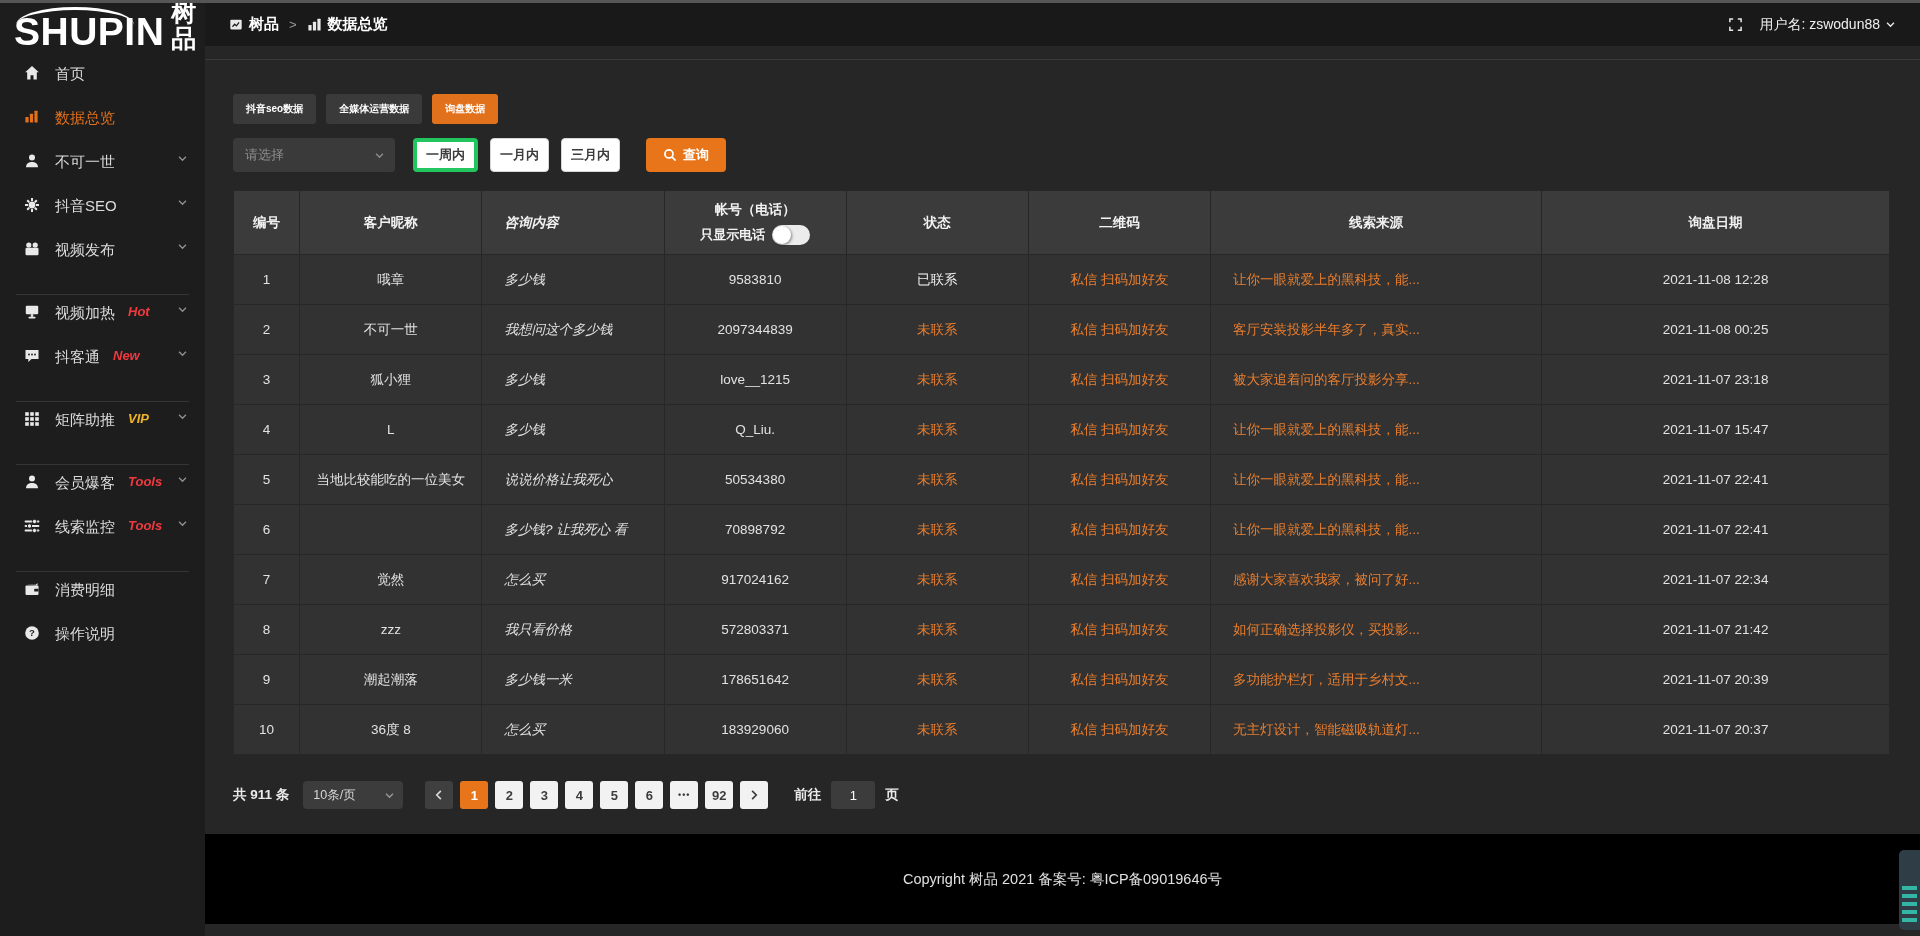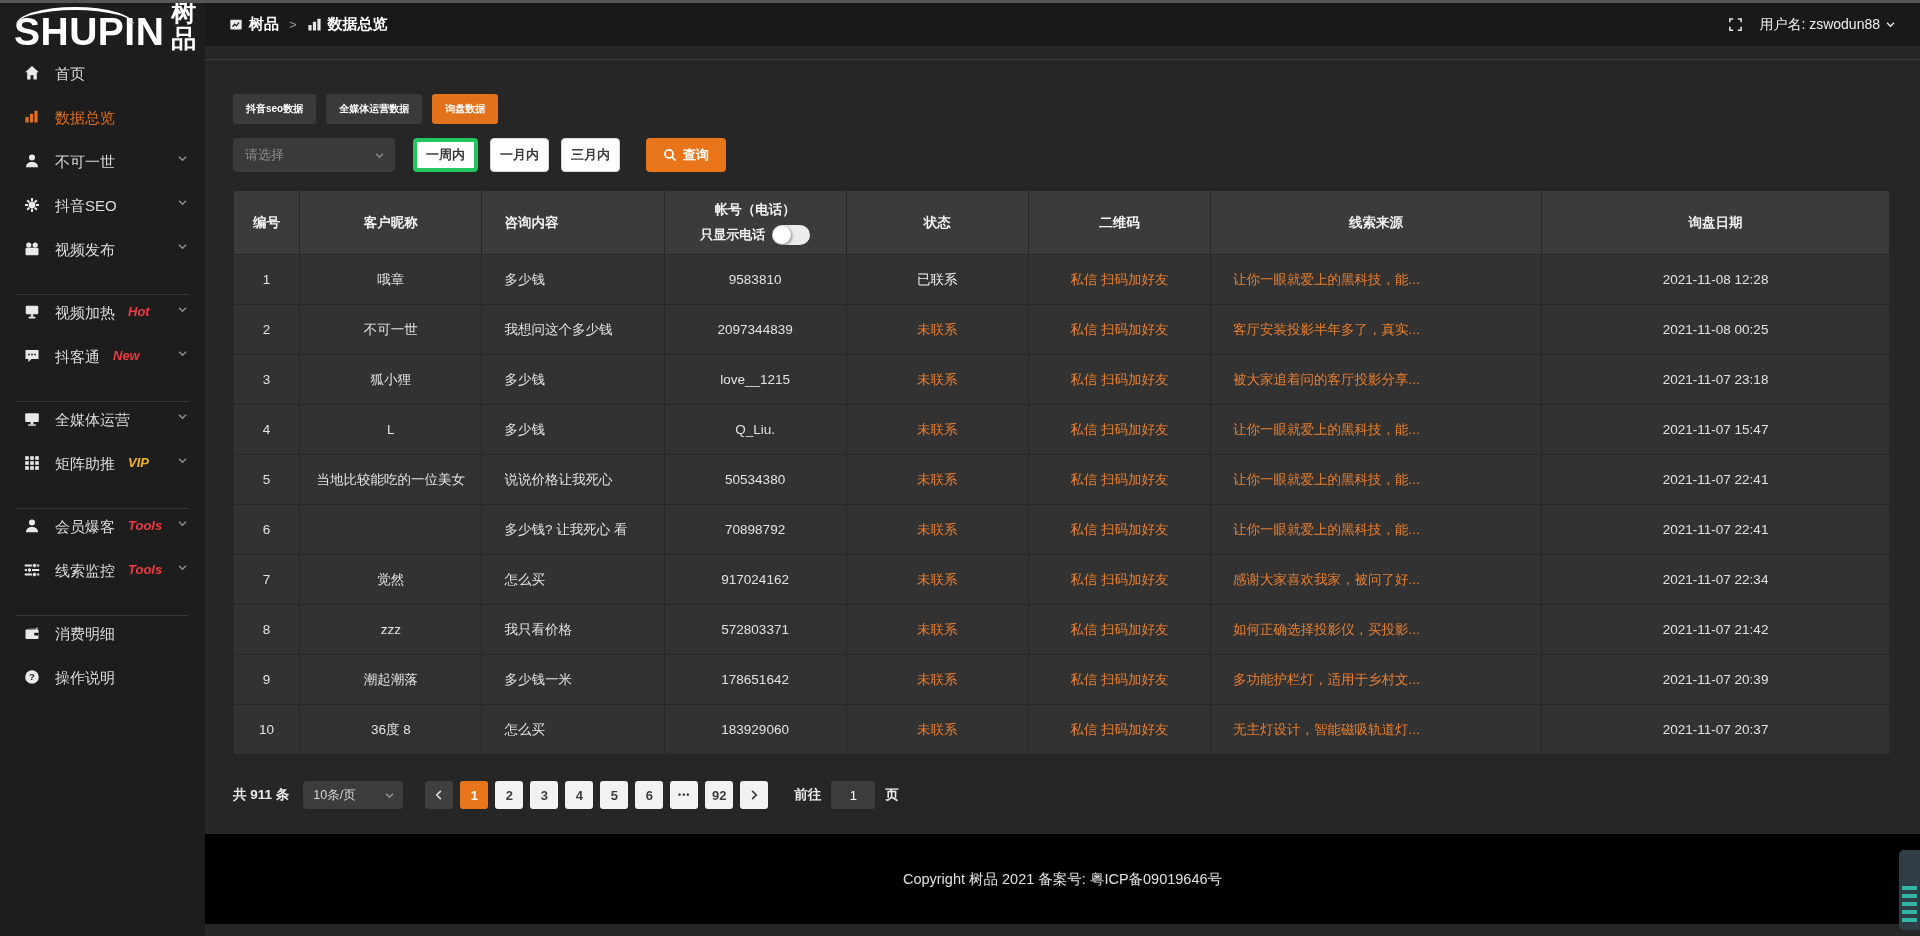--- a/index.html
+++ b/index.html
@@ -59,21 +59,21 @@
     border-radius:4px; color:#fff; font-size:13px; font-weight:bold; display:flex;
     align-items:center; gap:6px; cursor:pointer; }
   .query-btn .icon { display:inline-flex; }
 
   
   .table-wrap { margin:18px 30px 0 28px; }
   table { width:100%; border-collapse:collapse; table-layout:fixed; }
   th, td { border:1px solid #272727; background:#323232; text-align:center; }
   th { background:#3b3b3b; color:#f2f2f2; font-size:13.5px; font-weight:bold; height:64px; }
   td { color:#e2e2e2; font-size:13.5px; height:50px; }
-  th.col-inquiry, td.col-inquiry { text-align:left; padding-left:22px; }
+  th.col-inquiry, td.col-inquiry { text-align:left; padding-left:22px;font-style:italic; }
   td.col-source { text-align:left; padding-left:22px; color:#ea7e2e; cursor:pointer;
     white-space:nowrap; overflow:hidden; text-overflow:ellipsis; padding-right:10px; }
   td.col-qrcode { color:#ea7e2e; cursor:pointer; }
   td.pending { color:#ea7e2e; }
   td.contacted { color:#f0f0f0; }
   .toggle-line { display:flex; align-items:center; justify-content:center; gap:7px;
     margin-top:6px; font-size:13px; font-weight:bold; color:#f2f2f2; }
   .toggle { width:38px; height:20px; border-radius:10px; background:#ececec; display:inline-flex;
     align-items:center; padding:1px; cursor:pointer; }
   .knob { width:18px; height:18px; border-radius:50%; background:#fff;
@@ -224,37 +224,20 @@
         </span>
         <span class="side-label">抖客通</span>
         <span class="badge red">New</span>
         <span class="icon chev">
           <svg width="11" height="11" viewBox="0 0 16 16" fill="none" stroke="currentColor" stroke-width="2">
             <path d="M3 5.5l5 5 5-5"></path>
           </svg>
         </span>
       </div>
       <div class="side-divider"></div>
-      <div class="side-item">
-        <span class="icon">
-          <svg width="16" height="16" viewBox="0 0 16 16">
-            <g fill="currentColor">
-              <rect x="1.2" y="2.2" width="13.6" height="8.8" rx="1"></rect>
-              <rect x="6.6" y="11" width="2.8" height="2.2"></rect>
-              <rect x="4" y="13.2" width="8" height="1.6" rx="0.8"></rect>
-            </g>
-          </svg>
-        </span>
-        <span class="side-label">全媒体运营</span>
-        <span class="icon chev">
-          <svg width="11" height="11" viewBox="0 0 16 16" fill="none" stroke="currentColor" stroke-width="2">
-            <path d="M3 5.5l5 5 5-5"></path>
-          </svg>
-        </span>
-      </div>
       <div class="side-item">
         <span class="icon">
           <svg width="16" height="16" viewBox="0 0 16 16">
             <g fill="currentColor">
               <rect x="1.2" y="1.2" width="3.6" height="3.6"></rect>
               <rect x="6.2" y="1.2" width="3.6" height="3.6"></rect>
               <rect x="11.2" y="1.2" width="3.6" height="3.6"></rect>
               <rect x="1.2" y="6.2" width="3.6" height="3.6"></rect>
               <rect x="6.2" y="6.2" width="3.6" height="3.6"></rect>
               <rect x="11.2" y="6.2" width="3.6" height="3.6"></rect>

